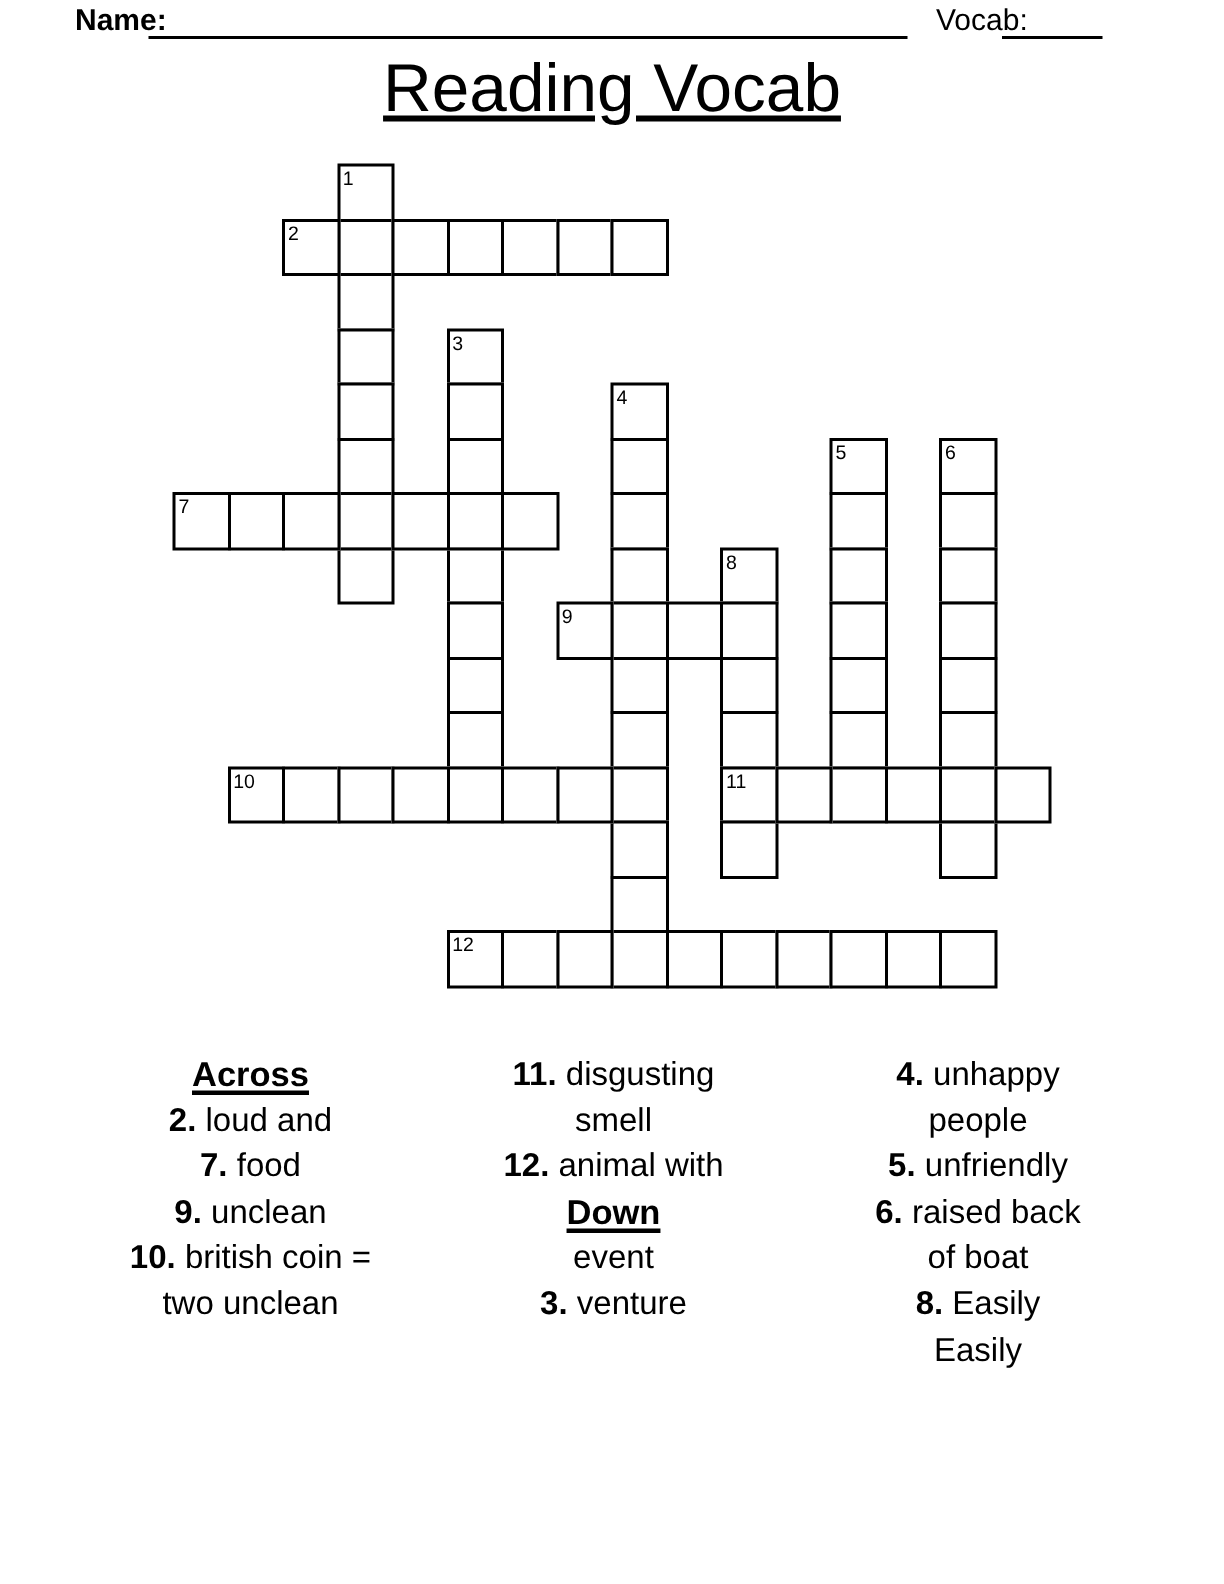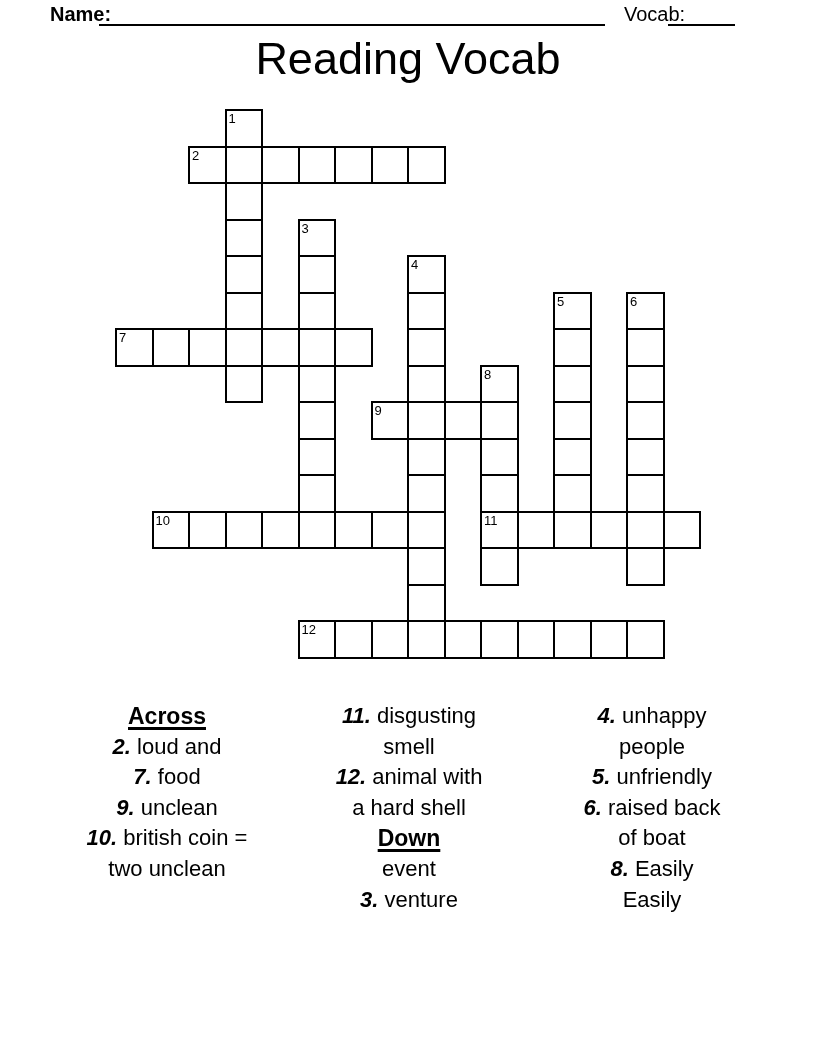--- a/index.html
+++ b/index.html
@@ -10,34 +10,34 @@
   
   .hdr-label{position:absolute;font-size:20px;line-height:26px;white-space:nowrap;}
   #name-label{left:50px;top:1px;font-weight:bold;}
   #date-label{left:624px;top:1px;}
   .blank-line{position:absolute;border-bottom:2px solid #000;height:0;top:24px;}
   #name-line{left:99px;width:506px;}
   #date-line{left:668px;width:67px;}
   
   #page-title{
     position:absolute;left:0;top:33px;width:816px;text-align:center;
-    font-size:45px;line-height:52px;letter-spacing:0;
+    font-size:45px;line-height:52px;letter-spacing:0;text-decoration:underline;
   }
   
   #grid{position:absolute;left:0;top:0;}
   .cell{
     position:absolute;background:#fff;border:2px solid #000;box-sizing:border-box;
   }
   .cellnum{
     position:absolute;left:2px;top:0px;font-size:13px;line-height:15px;
   }
   
   .clue-col{position:absolute;width:238px;}
   .cl{font-size:22px;line-height:30.6px;white-space:nowrap;text-align:center;}
-  .cl .cnum{font-weight:bold;font-style:italic;}
+  .cl .cnum{font-weight:bold;}
   .cl.heading{
     font-size:23px;font-weight:bold;line-height:30.6px;
     text-decoration:underline;text-decoration-thickness:2.5px;text-underline-offset:3px;
   }
 </style>
 </head>
 <body>
 
 <div class="hdr-label" id="name-label">Name:</div>
 <div class="blank-line" id="name-line"></div>
@@ -159,21 +159,20 @@
       <div class="cl"><span class="cnum">2.</span> loud and</div>
       <div class="cl"><span class="cnum">7.</span> food</div>
       <div class="cl"><span class="cnum">9.</span> unclean</div>
       <div class="cl"><span class="cnum">10.</span> british coin =</div>
       <div class="cl">two unclean</div>
     </div>
     <div class="clue-col" style="left: 290px; top: 701px;">
       <div class="cl"><span class="cnum">11.</span> disgusting</div>
       <div class="cl">smell</div>
       <div class="cl"><span class="cnum">12.</span> animal with</div>
-      <div class="cl">a hard shell</div>
       <div class="cl heading">Down</div>
       <div class="cl">event</div>
       <div class="cl"><span class="cnum">3.</span> venture</div>
     </div>
     <div class="clue-col" style="left: 533px; top: 701px;">
       <div class="cl"><span class="cnum">4.</span> unhappy</div>
       <div class="cl">people</div>
       <div class="cl"><span class="cnum">5.</span> unfriendly</div>
       <div class="cl"><span class="cnum">6.</span> raised back</div>
       <div class="cl">of boat</div>

